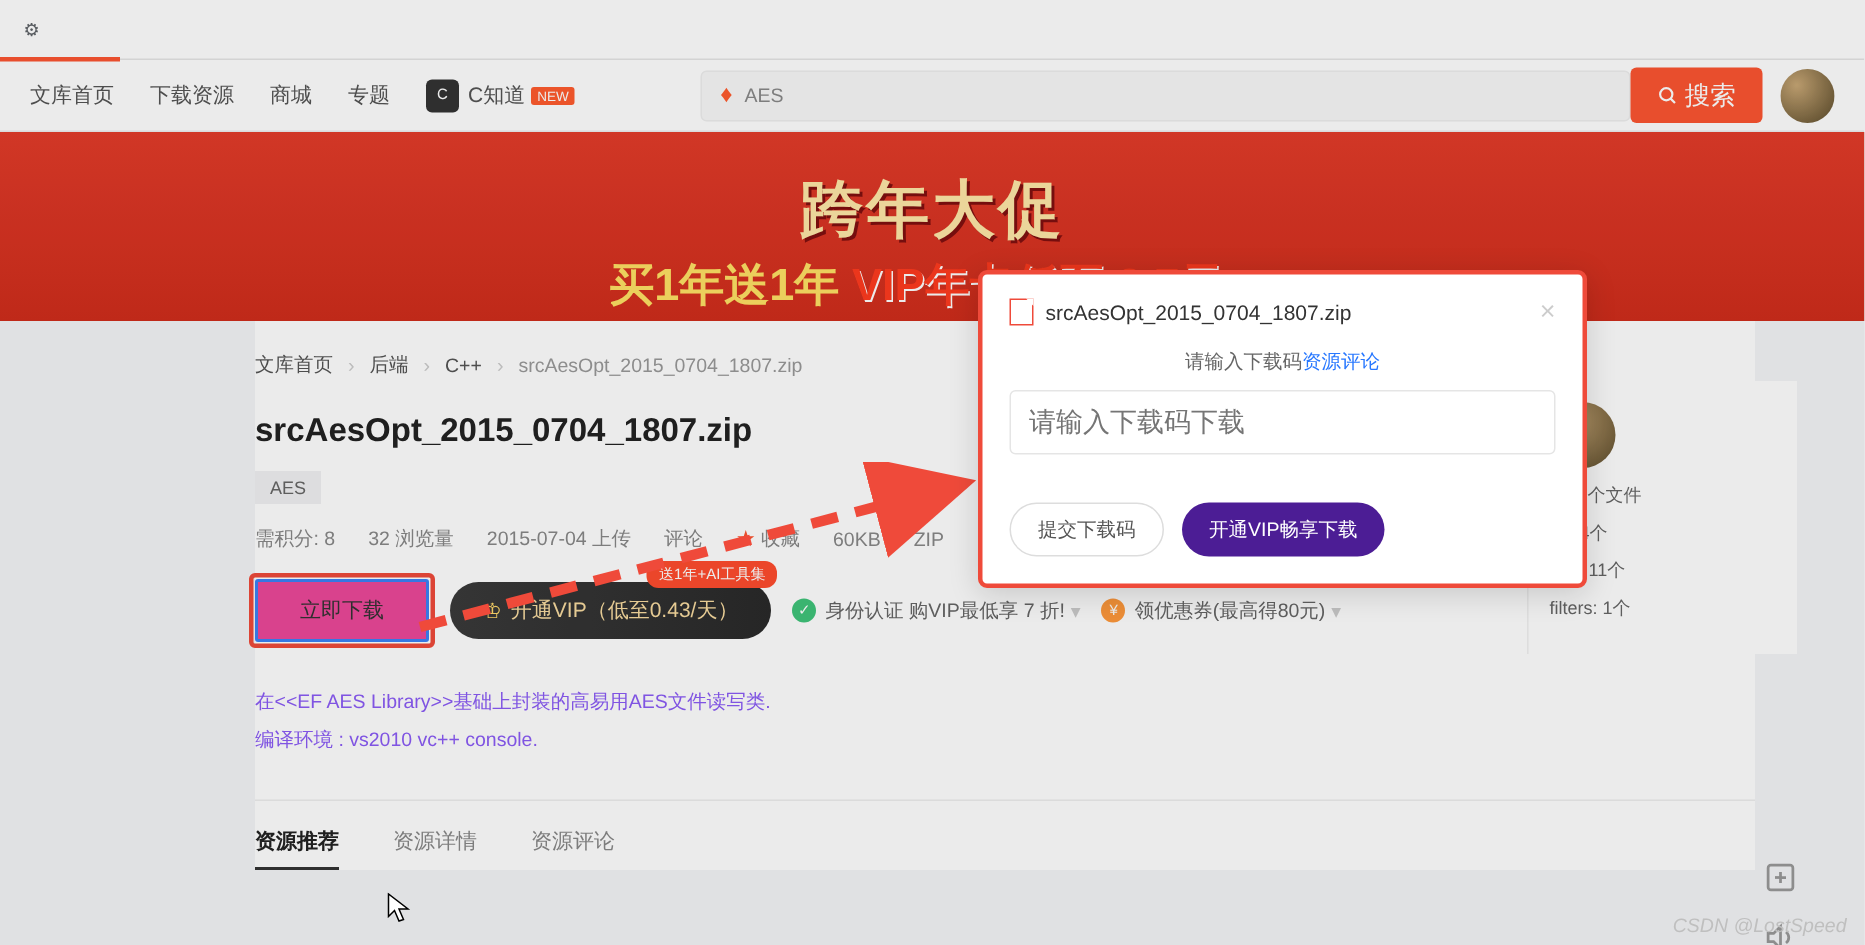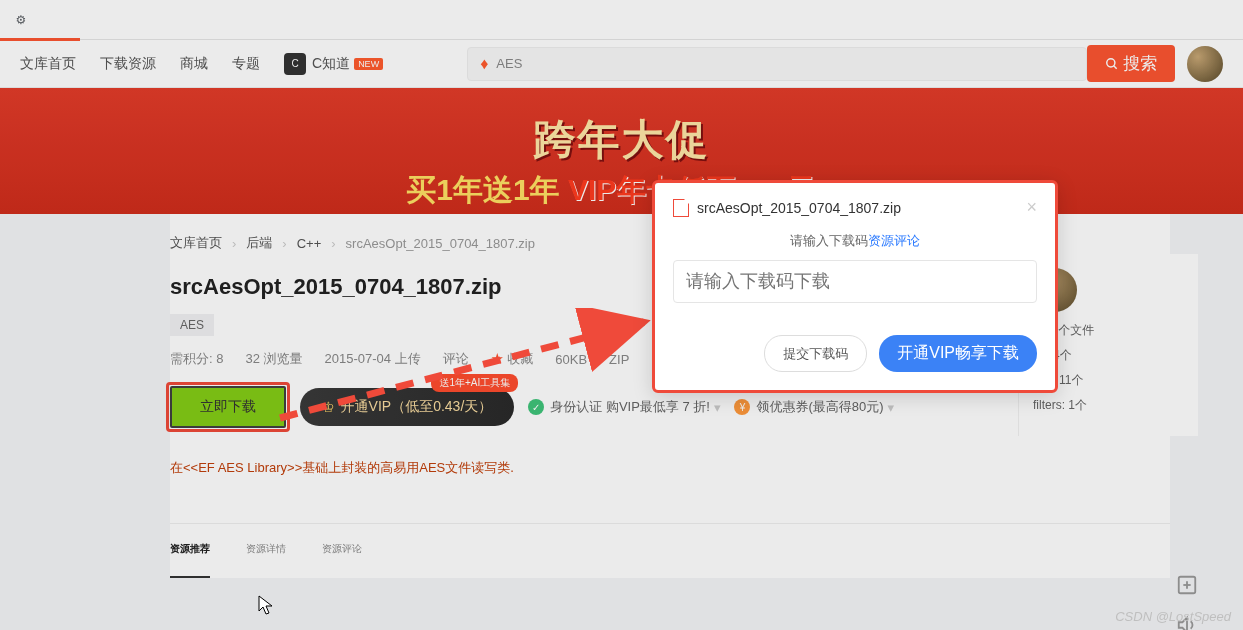--- a/index.html
+++ b/index.html
@@ -38,33 +38,33 @@
 .content { background: #fff; margin: 0 auto; width: 1000px; margin-left: 170px; padding: 20px 0 0 0; position: relative; }
 .breadcrumb { font-size: 13px; color: #999; margin-bottom: 22px; display: flex; align-items: center; }
 .breadcrumb a { color: #555; cursor: pointer; }
 .breadcrumb .sep { margin: 0 10px; color: #ccc; }
 .breadcrumb .last { color: #999; }
 .page-title { font-size: 22px; font-weight: bold; color: #222; margin-bottom: 14px; }
 .tag { display: inline-block; background: #f0f0f2; color: #666; padding: 4px 10px; font-size: 12px; margin-bottom: 14px; }
 .meta { display: flex; align-items: center; font-size: 13px; color: #888; gap: 22px; margin-bottom: 18px; }
 .meta .star { color: #fc5531; }
 .actions { display: flex; align-items: center; gap: 14px; margin-bottom: 28px; position: relative; }
-.btn-download { background: #84cc16; border: 2px solid #404040; color: #333; padding: 10px 28px; font-size: 14px; cursor: pointer; position: relative; border-radius: 2px; }
+.btn-download { background: #ec4899; border: 2px solid #3b82f6; color: #333; padding: 10px 28px; font-size: 14px; cursor: pointer; position: relative; border-radius: 2px; }
 .callout-download { position: absolute; top: -4px; left: -4px; right: -4px; bottom: -4px; border: 3px solid #ef4a3a; border-radius: 4px; pointer-events: none; }
 .btn-vip { background: linear-gradient(90deg, #3a3a3a, #2a2a2a); color: #f9dca0; padding: 10px 22px; border-radius: 20px; font-size: 14px; display: flex; align-items: center; cursor: pointer; position: relative; }
 .btn-vip .crown { color: #ffd86a; margin-right: 6px; }
 .vip-badge { position: absolute; top: -14px; right: -4px; background: #ff4d2e; color: #fff; font-size: 10px; padding: 2px 8px; border-radius: 8px; }
 .inline-link { font-size: 13px; color: #666; display: flex; align-items: center; cursor: pointer; }
 .inline-link .ic { width: 16px; height: 16px; border-radius: 50%; margin-right: 6px; display: inline-flex; align-items: center; justify-content: center; font-size: 10px; color: #fff; }
 .inline-link .ic.green { background: #3fc47a; }
 .inline-link .ic.orange { background: #ff9a3c; }
 .inline-link .caret { margin-left: 4px; color: #ccc; }
-.desc { font-size: 13px; color: #c2410c; line-height: 1.9; margin-bottom: 42px; }
+.desc { font-size: 13px; color: #8b5cf6; line-height: 1.9; margin-bottom: 28px; }
 .tabs { display: flex; gap: 36px; border-top: 1px solid #eee; padding-top: 18px; }
-.tab { font-size: 10px; color: #888; padding-bottom: 20px; cursor: pointer; }
+.tab { font-size: 14px; color: #888; padding-bottom: 8px; cursor: pointer; }
 .tab.active { color: #222; border-bottom: 2px solid #333; font-weight: 600; }
 
 
 .side-card { position: absolute; right: -28px; top: 40px; width: 180px; background: #fff; padding: 14px; font-size: 12px; color: #666; border-left: 1px solid #f0f0f0; }
 .side-card .row { margin-bottom: 8px; }
 .avatar2 { width: 44px; height: 44px; border-radius: 50%; background: radial-gradient(circle at 30% 30%, #c9a876, #5a4a2a); margin-bottom: 10px; }
 .side-icons { position: absolute; right: -28px; top: 360px; display: flex; flex-direction: column; gap: 18px; }
 .side-icon { width: 22px; height: 22px; color: #999; }
 
 
@@ -72,23 +72,23 @@
 .modal-header { display: flex; align-items: center; padding: 14px 18px; }
 .file-icon { width: 16px; height: 18px; border: 1px solid #ef4a3a; position: relative; margin-right: 8px; }
 .file-icon::after { content: ''; position: absolute; top: -1px; right: -1px; width: 0; height: 0; border-left: 5px solid transparent; border-top: 5px solid #fff; }
 .modal-title { font-size: 14px; color: #333; }
 .modal-close { margin-left: auto; color: #ccc; font-size: 18px; cursor: pointer; }
 .modal-body { padding: 0 18px 18px; }
 .modal-row { display: flex; justify-content: center; align-items: center; margin-bottom: 10px; }
 .modal-label { font-size: 13px; color: #666; }
 .modal-link { font-size: 13px; color: #2878ff; cursor: pointer; }
 .modal-input { width: 100%; border: 1px solid #e5e5e5; padding: 10px 12px; font-size: 18px; color: #999; border-radius: 4px; }
-.modal-footer { display: flex; justify-content: flex-end; gap: 12px; padding: 14px 18px 18px; }
+.modal-footer { display: flex; gap: 12px; padding: 14px 18px 18px; }
 .btn-submit { border: 1px solid #ddd; background: #fff; padding: 8px 18px; border-radius: 18px; font-size: 13px; color: #555; cursor: pointer; }
-.btn-vip-dl { background: #3b82f6; color: #fff; padding: 8px 18px; border-radius: 18px; font-size: 16px; cursor: pointer; border: none; }
+.btn-vip-dl { background: #4c1d95; color: #fff; padding: 8px 18px; border-radius: 18px; font-size: 13px; cursor: pointer; border: none; }
 
 
 .arrow { position: absolute; top: 308px; left: 272px; z-index: 15; pointer-events: none; }
 
 
 .cursor { position: absolute; top: 595px; left: 258px; z-index: 30; pointer-events: none; }
 
 
 .watermark { position: absolute; bottom: 6px; right: 12px; color: #d0d0d0; font-size: 13px; font-style: italic; z-index: 2; }
 </style>
@@ -173,20 +173,21 @@
         <span class="caret">▾</span>
       </span>
       <span class="inline-link">
         <span class="ic orange">¥</span>
         <span>领优惠券(最高得80元)</span>
         <span class="caret">▾</span>
       </span>
     </div>
     <div class="desc">
       <div>在&lt;&lt;EF AES Library&gt;&gt;基础上封装的高易用AES文件读写类.</div>
+      <div>编译环境 : vs2010 vc++ console.</div>
     </div>
     <div class="tabs">
       <span class="tab active">资源推荐</span>
       <span class="tab">资源详情</span>
       <span class="tab">资源评论</span>
     </div>
 
     
     <div class="side-card">
       <div class="avatar2"></div>

